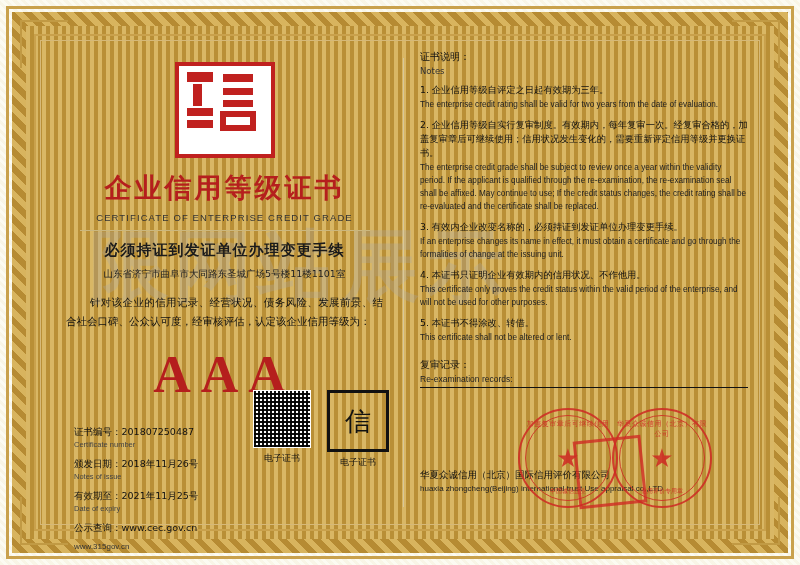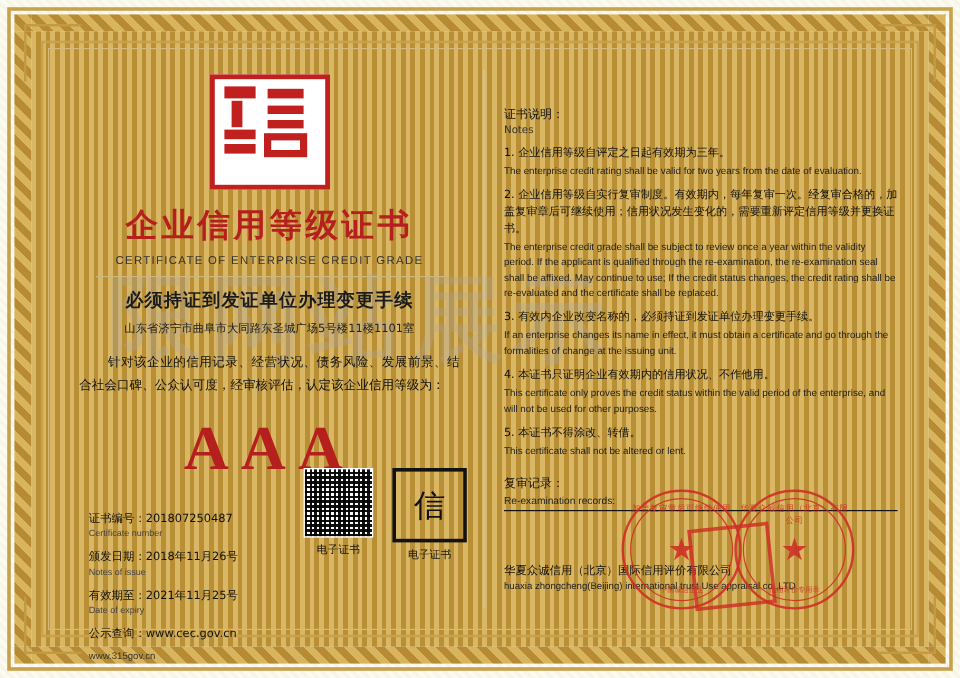--- a/index.html
+++ b/index.html
@@ -50,21 +50,21 @@
     font-size:78px;color:rgba(170,170,170,.30);
     font-family:"DejaVu Sans", sans-serif;
     letter-spacing:6px;white-space:nowrap;pointer-events:none;
     font-weight:bold;
   }
 
   
   .content{position:absolute;left:52px;top:50px;right:52px;bottom:50px;display:flex;}
   .left{width:345px;position:relative;text-align:center;}
   .divider{width:1px;background:#d8c79a;margin:8px 10px 8px 6px;}
-  .right{flex:1;position:relative;padding-left:6px;margin-top:38px;}
+  .right{flex:1;position:relative;padding-left:6px;}
 
   
   .logo{margin:12px auto 0;width:92px;height:88px;border:4px solid #c0211f;position:relative;background:#fff;}
   .logo svg{display:block;}
 
   .title-cn{
     margin-top:12px;font-size:27px;color:#b51f1d;font-weight:bold;
     letter-spacing:3px;font-family:"DejaVu Sans", sans-serif;
   }
   .title-en{

